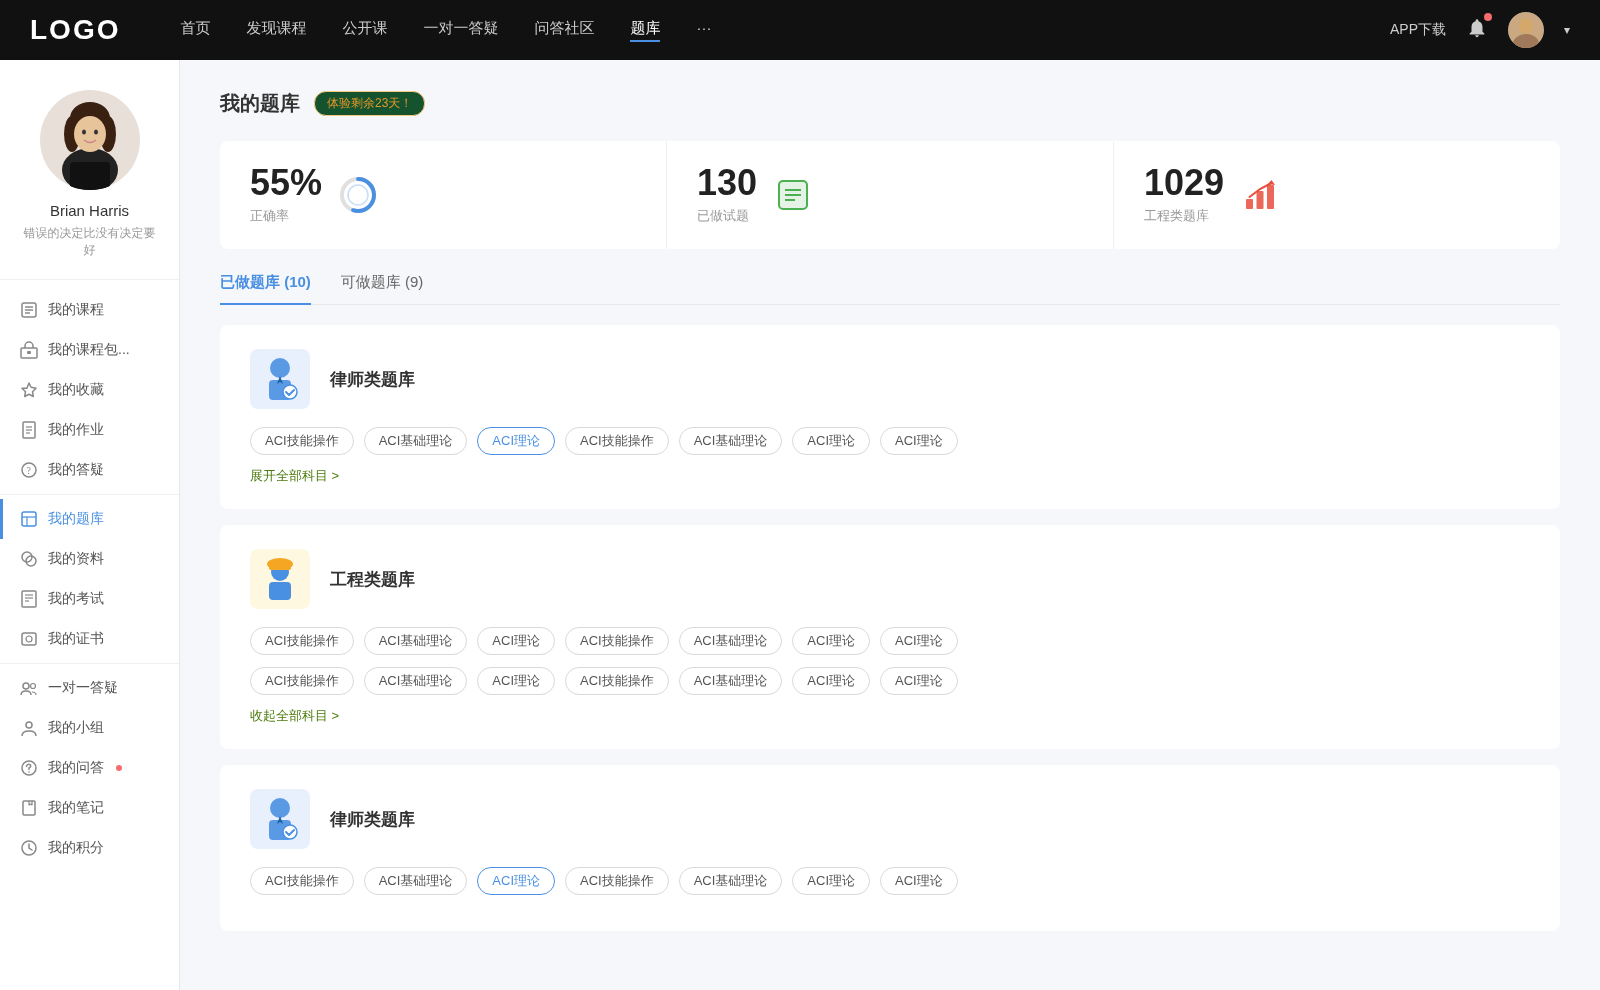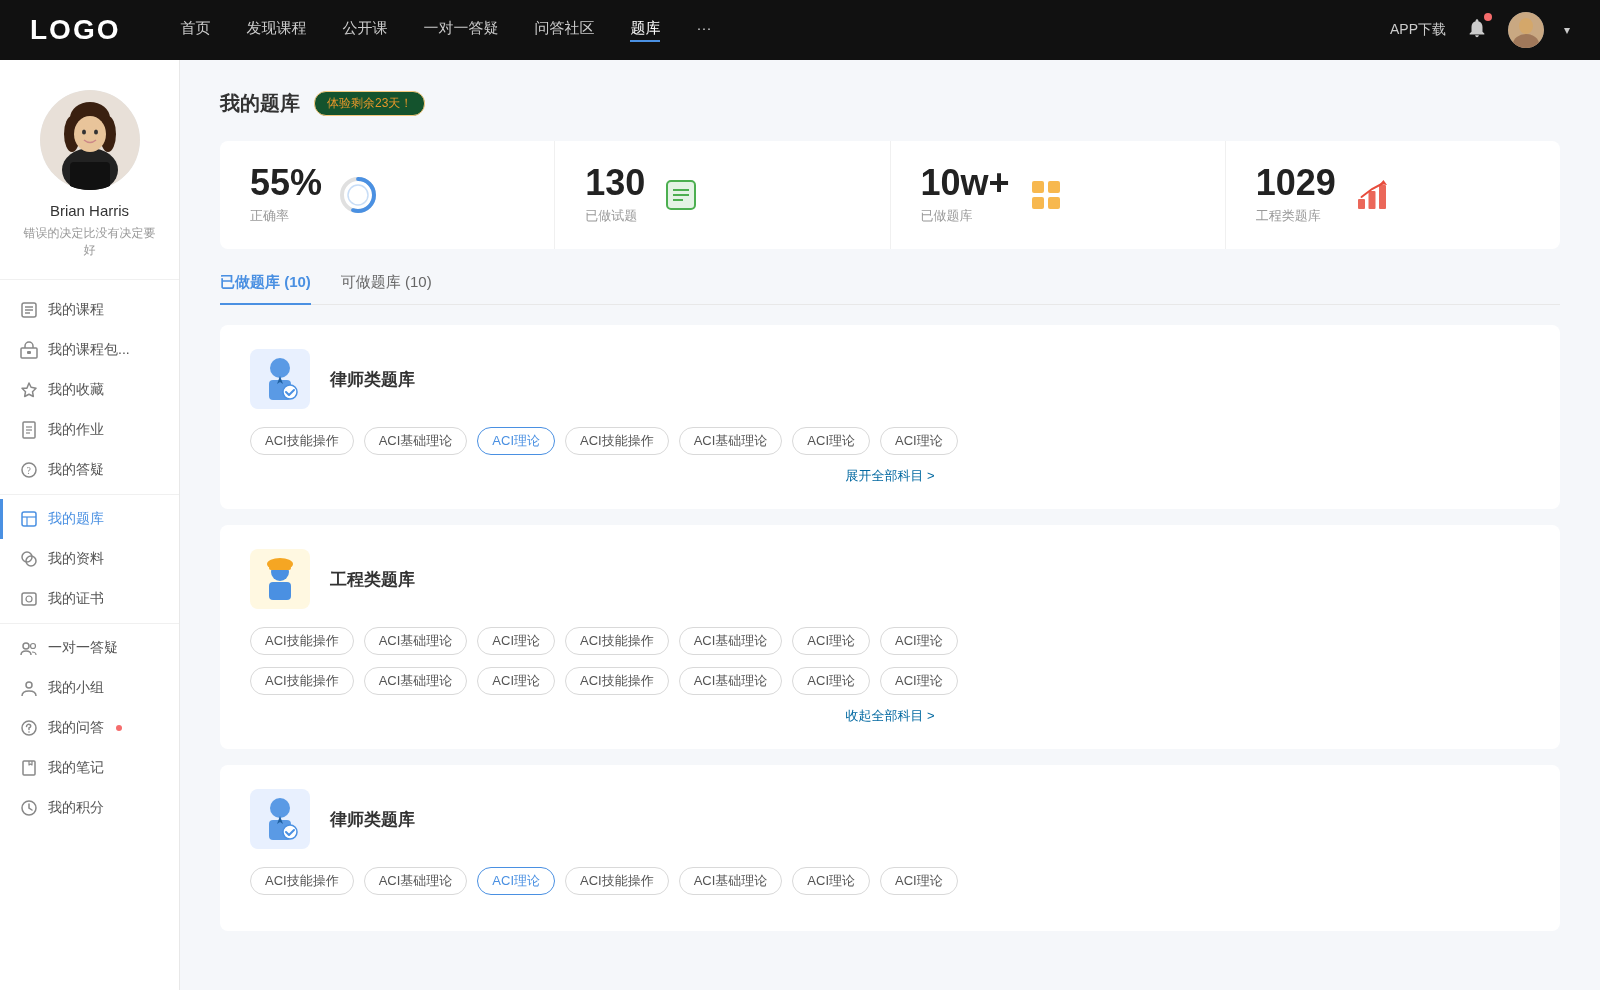--- a/index.html
+++ b/index.html
@@ -312,23 +312,23 @@
       padding: 4px 14px;
       font-size: 13px;
       color: #555;
       cursor: pointer;
     }
     .tag.active-tag {
       border-color: #4a90e2;
       color: #4a90e2;
     }
     .expand-link {
-      text-align: center;
+      text-align: left;
       font-size: 13px;
-      color: #0369a1;
+      color: #4d7c0f;
       cursor: pointer;
       margin-top: 4px;
     }
   </style>
 </head>
 <body>
 
 <nav class="navbar">
   <div class="navbar-logo">LOGO</div>
   <div class="navbar-nav">
@@ -459,20 +459,31 @@
       <div class="sidebar-item">
         <span class="sidebar-icon">
           <svg viewBox="0 0 18 18" fill="none" xmlns="http://www.w3.org/2000/svg" width="18" height="18">
             <circle cx="7" cy="7" r="5" stroke="#888" stroke-width="1.5"></circle>
             <circle cx="11" cy="11" r="5" stroke="#888" stroke-width="1.5"></circle>
           </svg>
         </span>
         <span>我的资料</span>
       </div>
 
+      <div class="sidebar-item">
+        <span class="sidebar-icon">
+          <svg viewBox="0 0 18 18" fill="none" xmlns="http://www.w3.org/2000/svg" width="18" height="18">
+            <rect x="2" y="1" width="14" height="16" rx="1" stroke="#888" stroke-width="1.5"></rect>
+            <line x1="5" y1="5" x2="13" y2="5" stroke="#888" stroke-width="1.2"></line>
+            <line x1="5" y1="8" x2="13" y2="8" stroke="#888" stroke-width="1.2"></line>
+            <line x1="5" y1="11" x2="9" y2="11" stroke="#888" stroke-width="1.2"></line>
+          </svg>
+        </span>
+        <span>我的考试</span>
+      </div>
 
       <div class="sidebar-item">
         <span class="sidebar-icon">
           <svg viewBox="0 0 18 18" fill="none" xmlns="http://www.w3.org/2000/svg" width="18" height="18">
             <rect x="2" y="3" width="14" height="12" rx="2" stroke="#888" stroke-width="1.5"></rect>
             <circle cx="9" cy="9" r="3" stroke="#888" stroke-width="1.2"></circle>
           </svg>
         </span>
         <span>我的证书</span>
       </div>
@@ -566,55 +577,41 @@
           <svg width="36" height="36" viewBox="0 0 36 36">
             <rect x="4" y="4" width="28" height="28" rx="4" fill="#4caf50" opacity="0.15"></rect>
             <rect x="4" y="4" width="28" height="28" rx="4" fill="none" stroke="#4caf50" stroke-width="2"></rect>
             <line x1="10" y1="13" x2="26" y2="13" stroke="#4caf50" stroke-width="2"></line>
             <line x1="10" y1="18" x2="26" y2="18" stroke="#4caf50" stroke-width="2"></line>
             <line x1="10" y1="23" x2="20" y2="23" stroke="#4caf50" stroke-width="2"></line>
           </svg>
         </div>
       </div>
 
-      <div class="stat-item">
-        <div class="stat-text">
-          <div class="stat-value">10w+</div>
-          <div class="stat-label">已做题库</div>
-        </div>
-        <div class="stat-icon">
-          <svg width="36" height="36" viewBox="0 0 36 36">
-            <rect x="4" y="4" width="12" height="12" rx="2" fill="#f5a623" opacity="0.8"></rect>
-            <rect x="20" y="4" width="12" height="12" rx="2" fill="#f5a623" opacity="0.8"></rect>
-            <rect x="4" y="20" width="12" height="12" rx="2" fill="#f5a623" opacity="0.8"></rect>
-            <rect x="20" y="20" width="12" height="12" rx="2" fill="#f5a623" opacity="0.8"></rect>
-          </svg>
-        </div>
-      </div>
 
       <div class="stat-item">
         <div class="stat-text">
           <div class="stat-value">1029</div>
           <div class="stat-label">工程类题库</div>
         </div>
         <div class="stat-icon">
           <svg width="36" height="36" viewBox="0 0 36 36">
             <rect x="4" y="22" width="7" height="10" rx="1" fill="#e74c3c" opacity="0.85"></rect>
             <rect x="14.5" y="14" width="7" height="18" rx="1" fill="#e74c3c" opacity="0.85"></rect>
             <rect x="25" y="8" width="7" height="24" rx="1" fill="#e74c3c" opacity="0.85"></rect>
             <polyline points="7.5,20 18,12 29.5,6" stroke="#e74c3c" stroke-width="2" fill="none" stroke-linecap="round"></polyline>
             <polygon points="29.5,3 33,8 26,7" fill="#e74c3c"></polygon>
           </svg>
         </div>
       </div>
     </div>
 
     <div class="tabs-row">
       <div class="tab-item active">已做题库 (10)</div>
-      <div class="tab-item">可做题库 (10)</div>
+      <div class="tab-item">可做题库 (9)</div>
     </div>
 
     <div class="bank-card">
       <div class="bank-card-header">
         <div class="bank-icon">
           <svg width="50" height="50" viewBox="0 0 50 50">
 
             <circle cx="25" cy="14" r="10" fill="#4a90e2" opacity="0.9"></circle>
             <rect x="14" y="26" width="22" height="20" rx="4" fill="#4a90e2" opacity="0.9"></rect>
 

